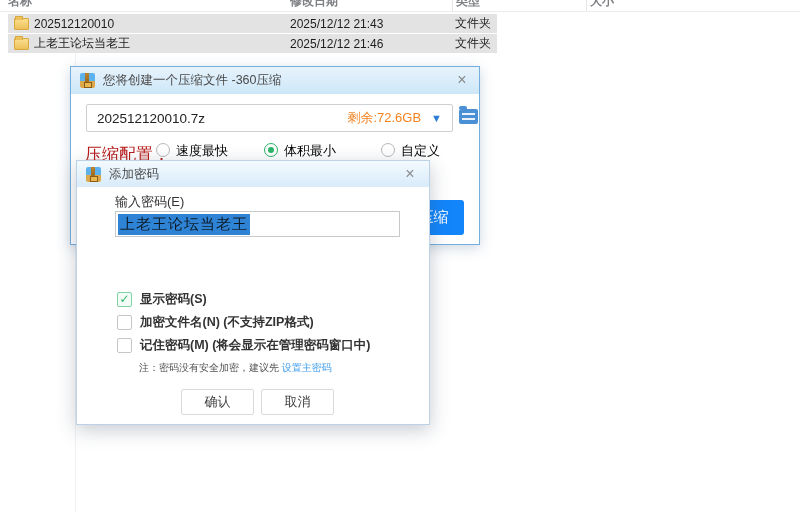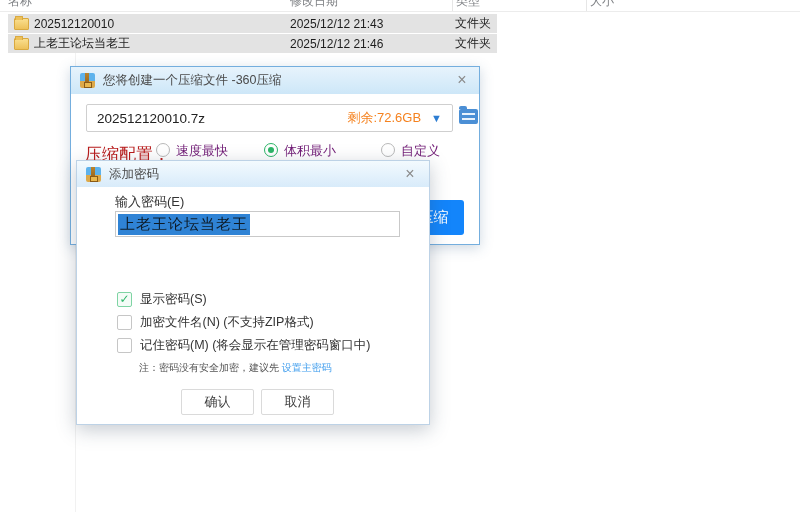--- a/index.html
+++ b/index.html
@@ -2,21 +2,21 @@
 <html><head>
 <meta charset="utf-8">
 <style>
   * { margin:0; padding:0; box-sizing:border-box; }
   html,body { width:800px; height:512px; background:#fff;
     font-family:"Liberation Sans","DejaVu Sans",sans-serif; }
   .stage { position:relative; width:800px; height:512px; overflow:hidden; background:#fff; }
   .abs { position:absolute; }
 
   
-  .hdr-clip { position:absolute; top:0; height:20px; overflow:hidden; color:#7e8084; font-size:12px; }
+  .hdr-clip { position:absolute; top:0; height:20px; overflow:hidden; color:#7e8084; font-size:12px;font-weight:bold; }
   .hdr-clip span { display:block; margin-top:-7px; }
   .hdr-sep { position:absolute; top:0; width:1px; height:11px; background:#e6e6e6; }
   .hdr-line { position:absolute; top:11px; left:0; width:800px; height:1px; background:#ececec; }
   .pane-line { position:absolute; left:75px; top:53px; width:1px; height:459px; background:#f1f1f1; }
   .file-row { position:absolute; left:8px; width:489px; height:19px; background:#e3e3e3;
     display:flex; align-items:center; font-size:12px; color:#1d1d1d; }
   .row-folder-icon { position:relative; width:15px; height:12px; margin-left:6px;
     background:linear-gradient(#fadf8f,#edc15a); border:1px solid #d9a940; border-radius:1px; }
   .row-folder-icon::before { content:""; position:absolute; top:-3px; left:0; width:6px; height:3px;
     background:#edc15a; border:1px solid #d9a940; border-bottom:none; border-radius:1px 1px 0 0; }
@@ -51,41 +51,41 @@
   .browse-folder-icon::before { content:""; position:absolute; top:-3px; left:0; width:8px; height:3px;
     background:#4b8fd5; border-radius:2px 2px 0 0; }
   .browse-folder-icon::after { content:""; position:absolute; left:3px; top:4px; width:13px; height:2px;
     background:#e8f2fc; box-shadow:0 5px 0 #e8f2fc; }
   .cfg-label { position:absolute; left:14px; top:76px; font-size:17px; color:#b91c1c; }
   .radio { position:absolute; top:76px; width:14px; height:14px; border:1px solid #b9b9b9;
     border-radius:50%; background:#fff; }
   .radio.selected { border-color:#2cb567; }
   .radio.selected::after { content:""; position:absolute; left:3px; top:3px; width:6px; height:6px;
     border-radius:50%; background:#2cb567; }
-  .radio-label { position:absolute; top:75px; font-size:13px; color:#701a75; }
+  .radio-label { position:absolute; top:75px; font-size:13px; color:#000000; }
   .compress-btn { position:absolute; left:332px; top:133px; width:61px; height:35px;
     background:#1385fb; border-radius:3px; color:#fff; font-size:15px;
     display:flex; align-items:center; justify-content:center; }
 
   
   .dlg2 { left:76px; top:160px; width:354px; height:265px; background:#fff;
     border:1px solid #bdd2e6; box-shadow:0 5px 18px rgba(50,70,90,.28); z-index:20; }
   .dlg2 .dlg-titlebar { height:26px; background:linear-gradient(#f3fafe,#d8ebfa); }
   .dlg2 .dlg-close { right:10px; }
   .pwd-label { position:absolute; left:38px; top:32px; font-size:13px; color:#333; }
   .pwd-input { position:absolute; left:38px; top:50px; width:285px; height:26px;
     border:1px solid #c9c9c9; background:#fff; display:flex; align-items:center; }
   .pwd-selection { margin-left:2px; background:#2f83d5; color:#0d1a26; font-size:15px;
     letter-spacing:1px; padding:1px 2px; white-space:nowrap; }
   .chk-row { position:absolute; left:40px; height:16px; display:flex; align-items:center; }
   .chk-box { width:15px; height:15px; border:1px solid #c6c6c6; border-radius:2px; background:#fff;
     flex:0 0 auto; display:flex; align-items:center; justify-content:center;
     font-size:12px; color:transparent; }
   .chk-box.checked { border-color:#7fd4a4; background:#f4fcf7; color:#2cb567; font-weight:bold; }
-  .chk-label { font-size:12.5px; color:#333; margin-left:8px; white-space:nowrap; }
+  .chk-label { font-size:12.5px; color:#333; margin-left:8px; white-space:nowrap;font-weight:bold; }
   .note-row { position:absolute; left:62px; top:200px; font-size:10px; color:#555; white-space:nowrap; }
   .note-link { color:#45a0ee; }
   .btn { position:absolute; top:228px; width:73px; height:26px; background:#fff;
     border:1px solid #dadada; border-radius:2px; font-size:13px; color:#3d3d3d;
     display:flex; align-items:center; justify-content:center; }
   .btn-confirm { left:104px; }
   .btn-cancel { left:184px; }
 </style>
 </head>
 <body>

